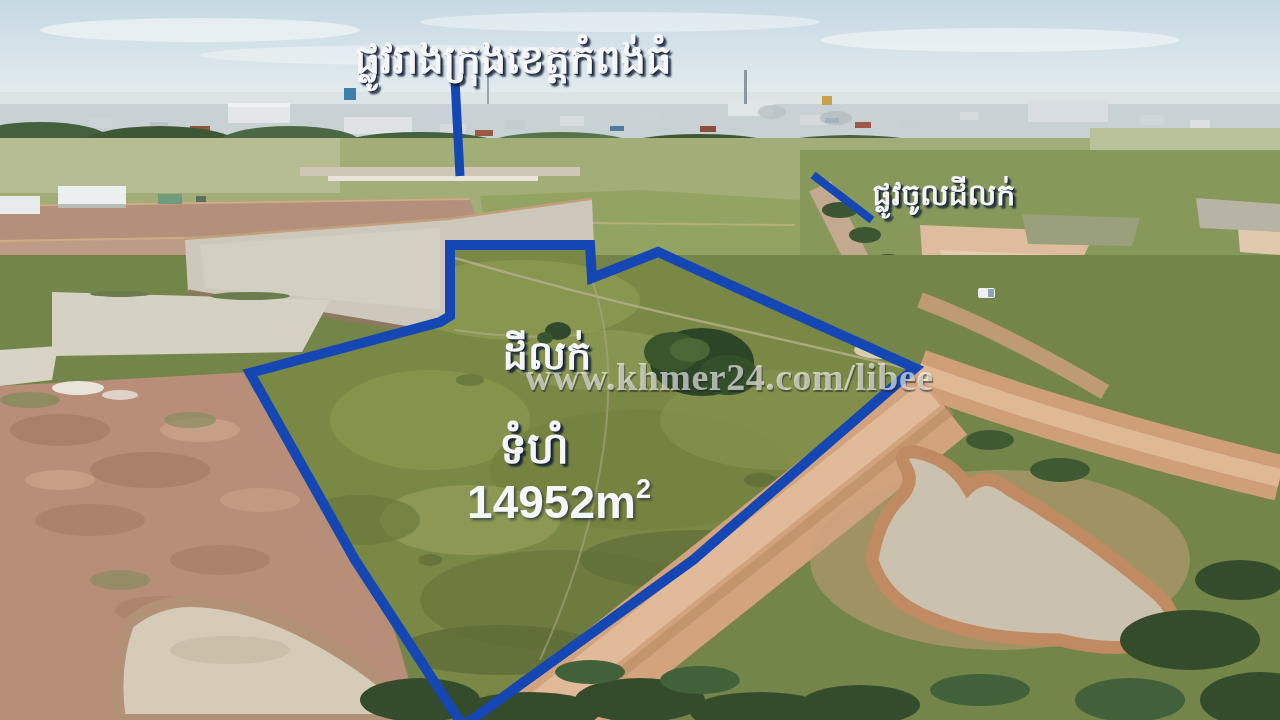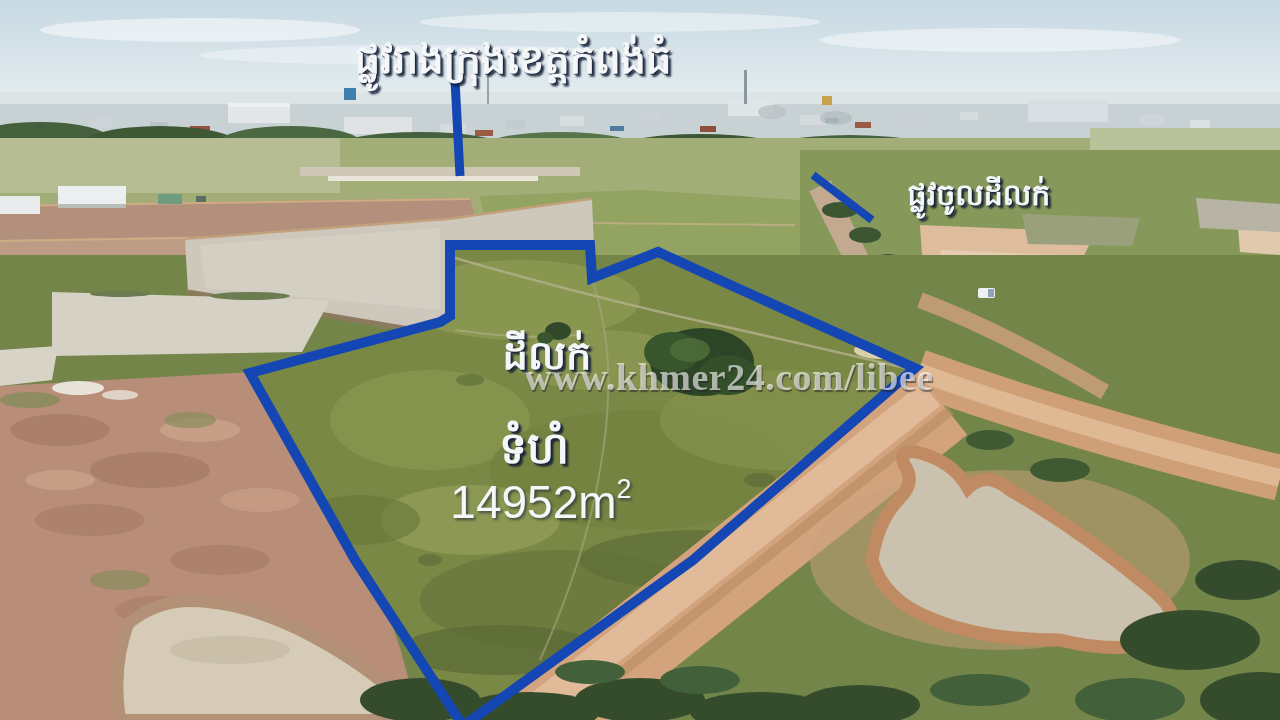--- a/index.html
+++ b/index.html
@@ -7,25 +7,25 @@
          font-family:"Liberation Sans",sans-serif;}
   .stage svg.photo{position:absolute;left:0;top:0;width:1280px;height:720px;display:block;}
   .bnd{fill:none;stroke-linejoin:miter;stroke-miterlimit:8;}
   .bnd-main{stroke-width:10;}
   .bnd-marker-v{stroke-width:9;stroke-linecap:butt;}
   .bnd-marker-d{stroke-width:8;stroke-linecap:butt;}
   .label{position:absolute;color:#f4f6f8;font-weight:bold;white-space:nowrap;
          transform:translateX(-50%);
          text-shadow:3px 3px 2px rgba(16,28,52,.85),1px 1px 0 rgba(16,28,52,.7);}
   .top-label{left:489px;top:34px;font-size:40px;margin-left:24px;}
-  .entrance-label{left:944px;top:176px;font-size:30px;margin-left:35px;}
+  .entrance-label{left:944px;top:176px;font-size:30px;}
   .plot-title{left:547px;top:330px;font-size:40px;}
   .size-caption{left:534px;top:420px;font-size:44px;}
-  .area-line{position:absolute;left:541px;top:474px;transform:translateX(-50%);
-             color:#f5f7f8;font-size:46px;font-weight:normal;white-space:nowrap;
+  .area-line{position:absolute;left:559px;top:474px;transform:translateX(-50%);
+             color:#f5f7f8;font-size:46px;font-weight:bold;white-space:nowrap;
              text-shadow:2px 2px 3px rgba(16,28,52,.6);text-align:center;}
   .area-line sup{font-size:27px;vertical-align:20px;}
   .watermark{position:absolute;left:729px;top:355px;transform:translateX(-50%);
              font-family:"Liberation Serif",serif;font-weight:bold;font-size:38px;
              letter-spacing:.5px;color:rgba(255,255,255,.62);white-space:nowrap;
              text-shadow:1px 2px 1px rgba(35,35,35,.55);}
 </style>
 </head>
 <body>
 

